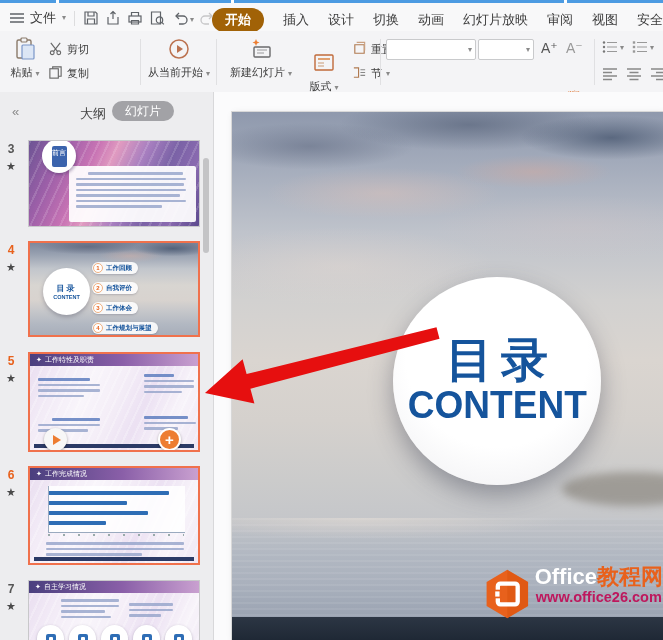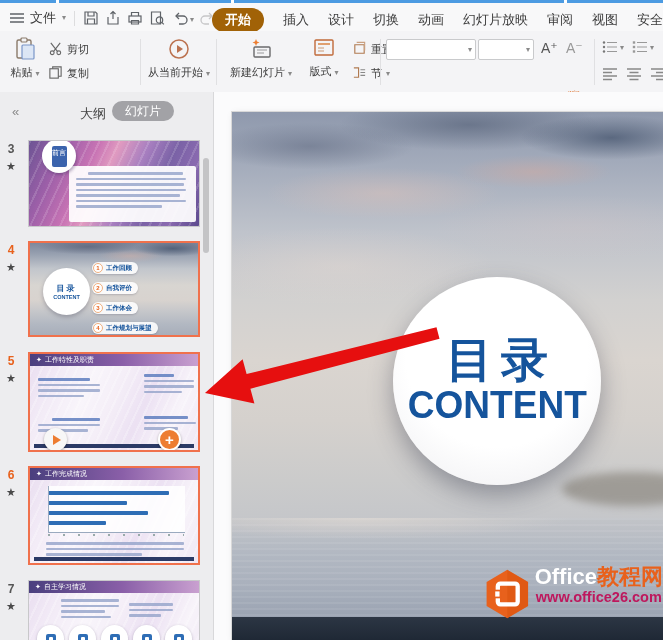--- a/index.html
+++ b/index.html
@@ -287,21 +287,21 @@
       <div class="ic">
         <svg width="26" height="24" viewBox="0 0 26 24">
             <path d="M8 2l1 2.5L11.5 5.5 9 6.5 8 9 7 6.5 4.5 5.5 7 4.5z" fill="#ed7d31"></path>
             <rect x="6" y="10" width="16" height="10" rx="1" fill="none" stroke="#6a6a6c" stroke-width="1.4"></rect>
             <path d="M9 13h10M9 16h7" stroke="#9a9a9c" stroke-width="1.2"></path>
           </svg>
       </div>
       <div class="lb"><span>新建幻灯片</span> <span class="caret">▾</span></div>
     </div>
 
-    <div class="bigbtn" style="left:302px;top:4px;width:44px">
+    <div class="bigbtn" style="left:302px;top:19px;width:44px">
       <div class="ic">
         <svg width="24" height="22" viewBox="0 0 24 22">
             <rect x="3" y="3" width="18" height="15" rx="1" fill="none" stroke="#c06a3a" stroke-width="1.4"></rect>
             <path d="M6 7h12" stroke="#e0a070" stroke-width="2"></path>
             <path d="M6 11h6M6 14h6" stroke="#d8b8a0" stroke-width="1.5"></path>
           </svg>
       </div>
       <div class="lb"><span>版式</span> <span class="caret">▾</span></div>
     </div>
 

